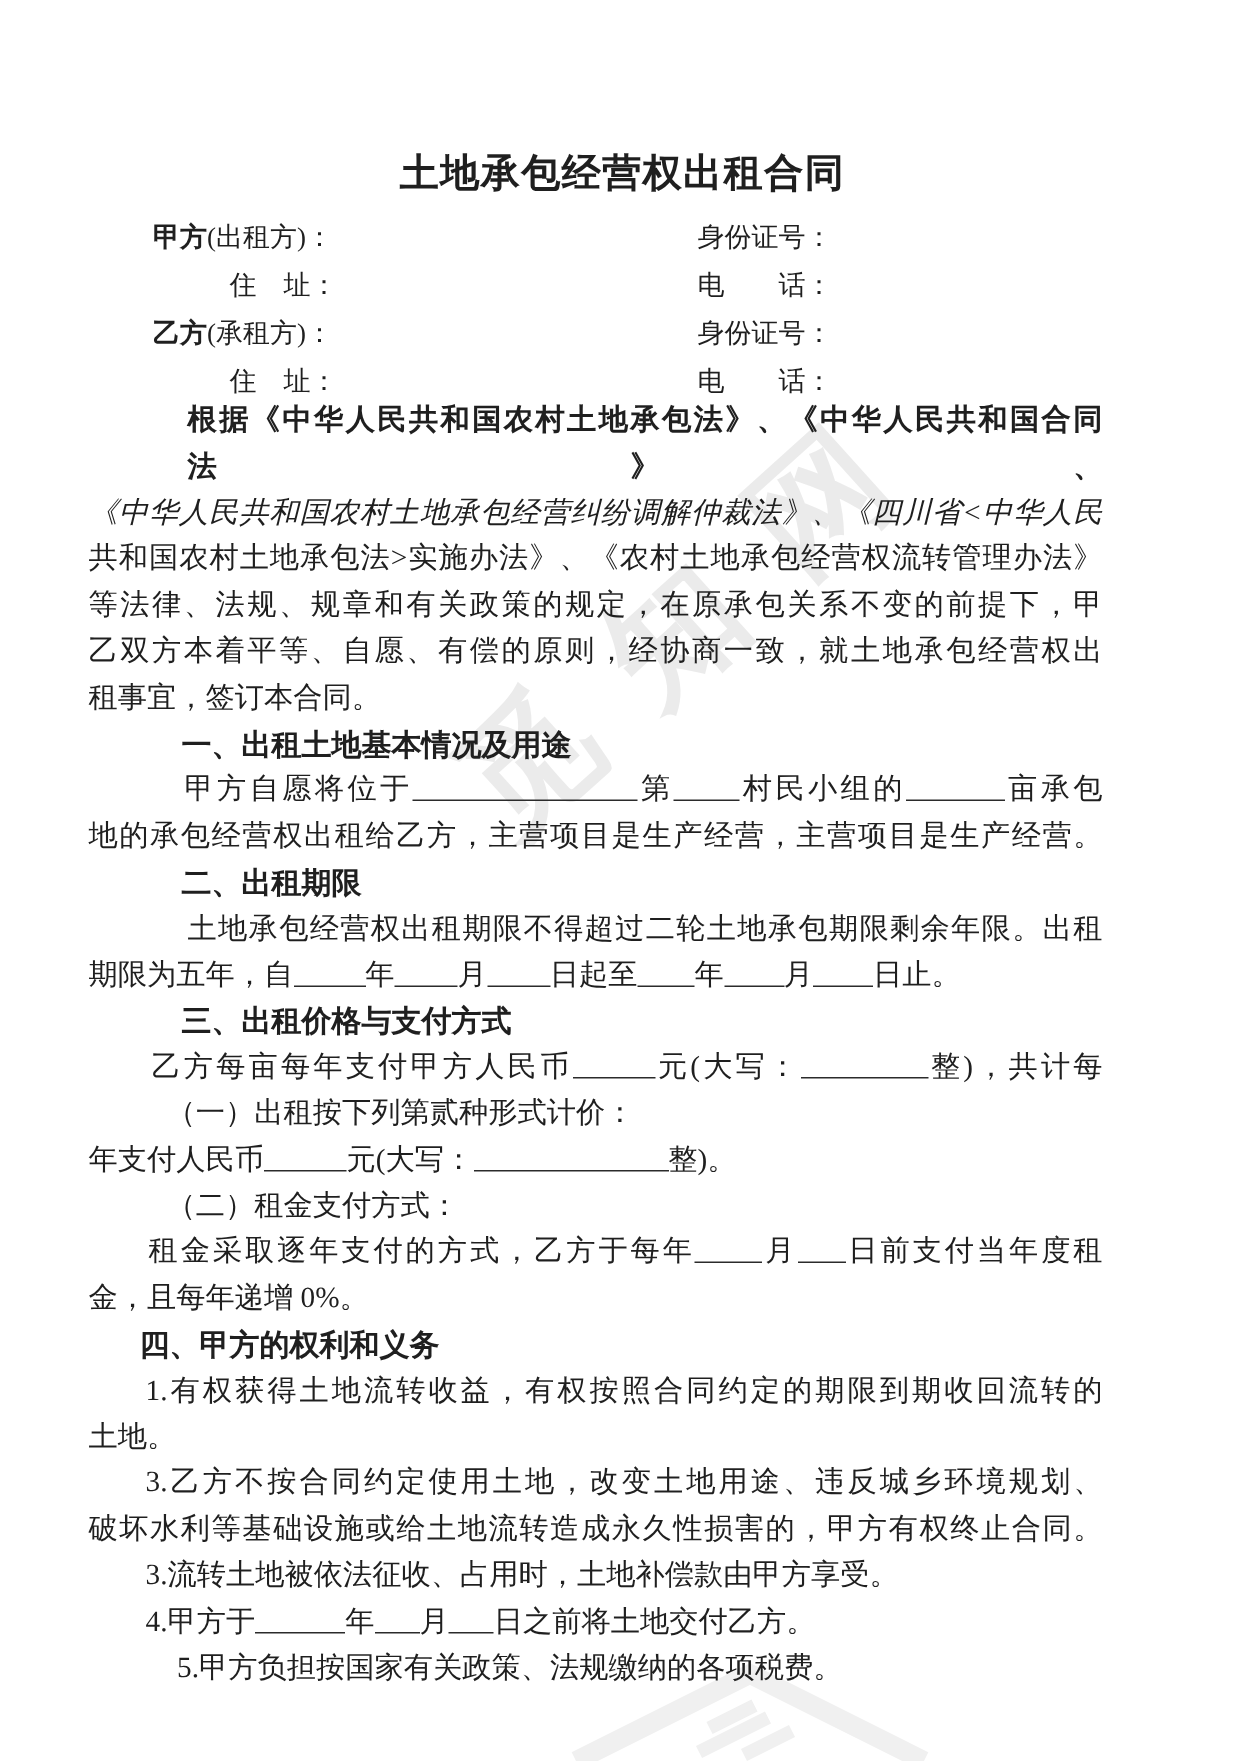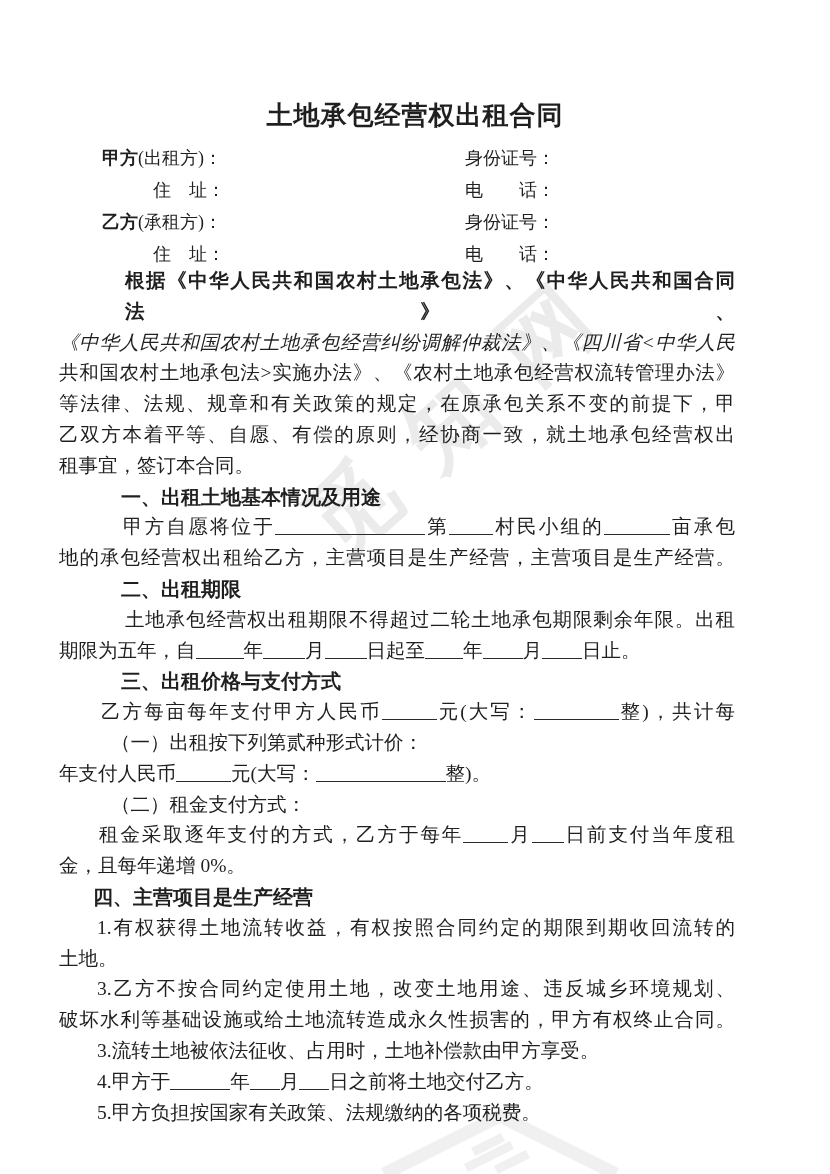--- a/index.html
+++ b/index.html
@@ -98,23 +98,23 @@
         <div class="line heading nowrap" style="margin-left: 62px;"><span>二、出租期限</span></div>
         <div class="line body fill" style="margin-left: 66px; width: 610px;"><span>土地承包经营权出租期限不得超过二轮土地承包期限剩余年限。出租</span></div>
         <div class="line body nowrap" style="margin-left: 0px;"><span>期限为五年，自</span><span class="blank" style="width: 48px;"></span><span>年</span><span class="blank" style="width: 42px;"></span><span>月</span><span class="blank" style="width: 42px;"></span><span>日起至</span><span class="blank" style="width: 38px;"></span><span>年</span><span class="blank" style="width: 40px;"></span><span>月</span><span class="blank" style="width: 40px;"></span><span>日止。</span></div>
         <div class="line heading nowrap" style="margin-left: 62px;"><span>三、出租价格与支付方式</span></div>
         <div class="line body fill" style="margin-left: 42px; width: 634px;"><span>乙方每亩每年支付甲方人民币</span><span class="blank" style="width: 55px;"></span><span>元(大写：</span><span class="blank" style="width: 85px;"></span><span>整)，共计每</span></div>
         <div class="line body nowrap" style="margin-left: 52px;"><span>（一）出租按下列第贰种形式计价：</span></div>
         <div class="line body nowrap" style="margin-left: 0px;"><span>年支付人民币</span><span class="blank" style="width: 55px;"></span><span>元(大写：</span><span class="blank" style="width: 130px;"></span><span>整)。</span></div>
         <div class="line body nowrap" style="margin-left: 52px;"><span>（二）租金支付方式：</span></div>
         <div class="line body fill" style="margin-left: 40px; width: 636px;"><span>租金采取逐年支付的方式，乙方于每年</span><span class="blank" style="width: 45px;"></span><span>月</span><span class="blank" style="width: 32px;"></span><span>日前支付当年度租</span></div>
         <div class="line body nowrap" style="margin-left: 0px;"><span>金，且每年递增 0%。</span></div>
-        <div class="line heading nowrap" style="margin-left: 34px;"><span>四、主营项目是生产经营</span></div>
+        <div class="line heading nowrap" style="margin-left: 34px;"><span>四、甲方的权利和义务</span></div>
         <div class="line body fill" style="margin-left: 38px; width: 638px;"><span>1.有权获得土地流转收益，有权按照合同约定的期限到期收回流转的</span></div>
         <div class="line body nowrap" style="margin-left: 0px;"><span>土地。</span></div>
         <div class="line body fill" style="margin-left: 38px; width: 638px;"><span>3.乙方不按合同约定使用土地，改变土地用途、违反城乡环境规划、</span></div>
         <div class="line body fill" style="margin-left: 0px; width: 676px;"><span>破坏水利等基础设施或给土地流转造成永久性损害的，甲方有权终止合同。</span></div>
         <div class="line body nowrap" style="margin-left: 38px;"><span>3.流转土地被依法征收、占用时，土地补偿款由甲方享受。</span></div>
         <div class="line body nowrap" style="margin-left: 38px;"><span>4.甲方于</span><span class="blank" style="width: 60px;"></span><span>年</span><span class="blank" style="width: 30px;"></span><span>月</span><span class="blank" style="width: 30px;"></span><span>日之前将土地交付乙方。</span></div>
-        <div class="line body nowrap" style="margin-left: 38px;"><span>5.甲方负担按国家有关政策、法规缴纳的各项税费。</span></div>
+        <div class="line body nowrap" style="margin-left: 59px;"><span>5.甲方负担按国家有关政策、法规缴纳的各项税费。</span></div>
       </div>
   </div>
 </div>
 
 </body></html>

